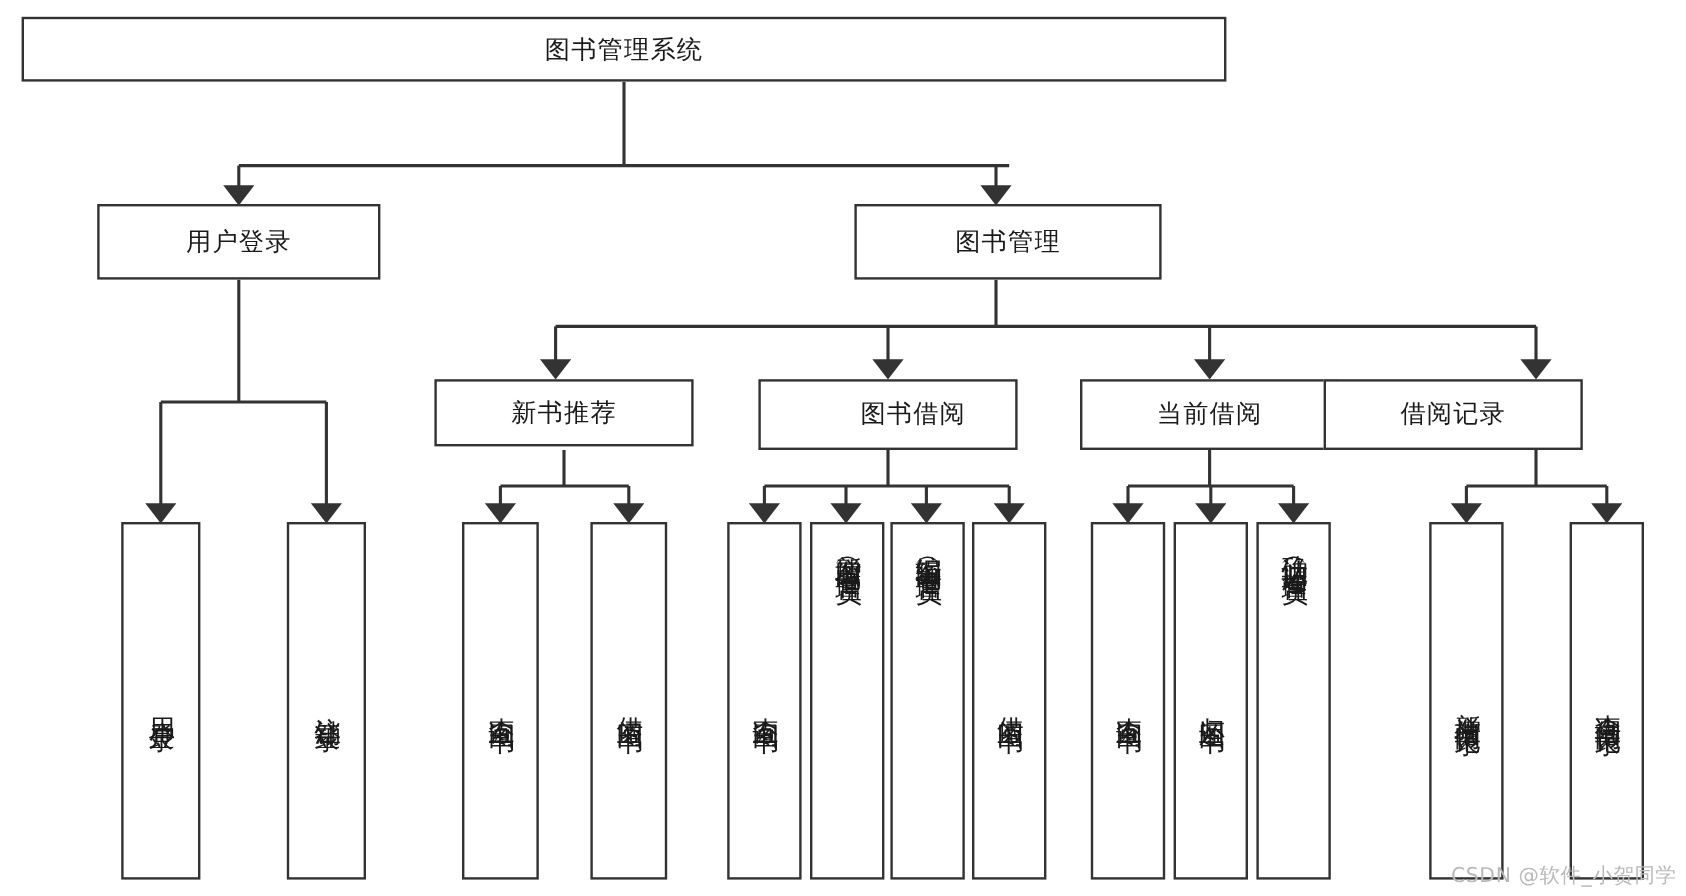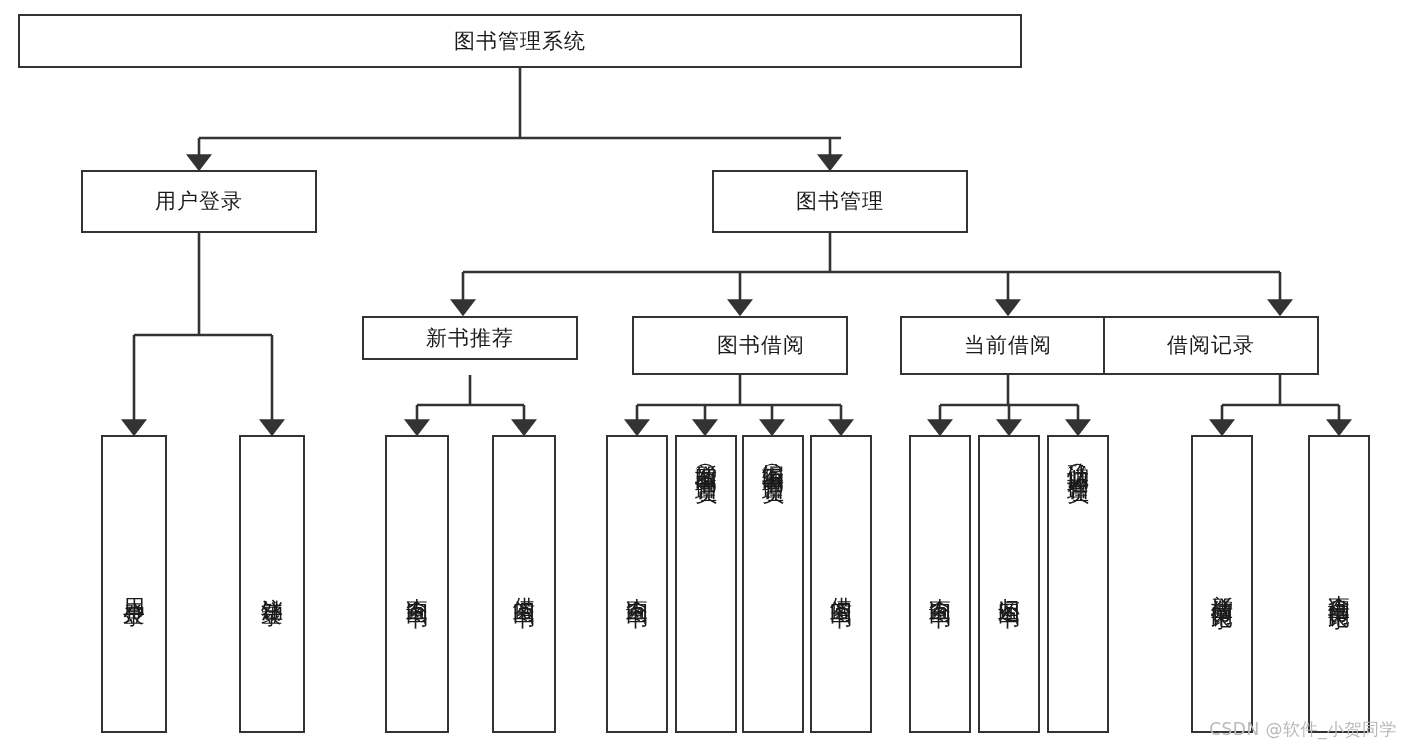--- a/index.html
+++ b/index.html
@@ -132,21 +132,21 @@
   </div>
 
   <div class="node" style="left:81px; top:170px; width:236px; height:63px;">
     <span class="label">用户登录</span>
   </div>
 
   <div class="node" style="left:712px; top:170px; width:256px; height:63px;">
     <span class="label">图书管理</span>
   </div>
 
-  <div class="node" style="left:362px; top:316px; width:216px; height:44px;">
+  <div class="node" style="left:362px; top:316px; width:216px; height:56px;">
     <span class="label">新书推荐</span>
   </div>
 
   <div class="node" style="left:632px; top:316px; width:216px; height:59px;padding-left:42px;">
     <span class="label">图书借阅</span>
   </div>
 
   <div class="node" style="left:900px; top:316px; width:216px; height:59px;">
     <span class="label">当前借阅</span>
   </div>

